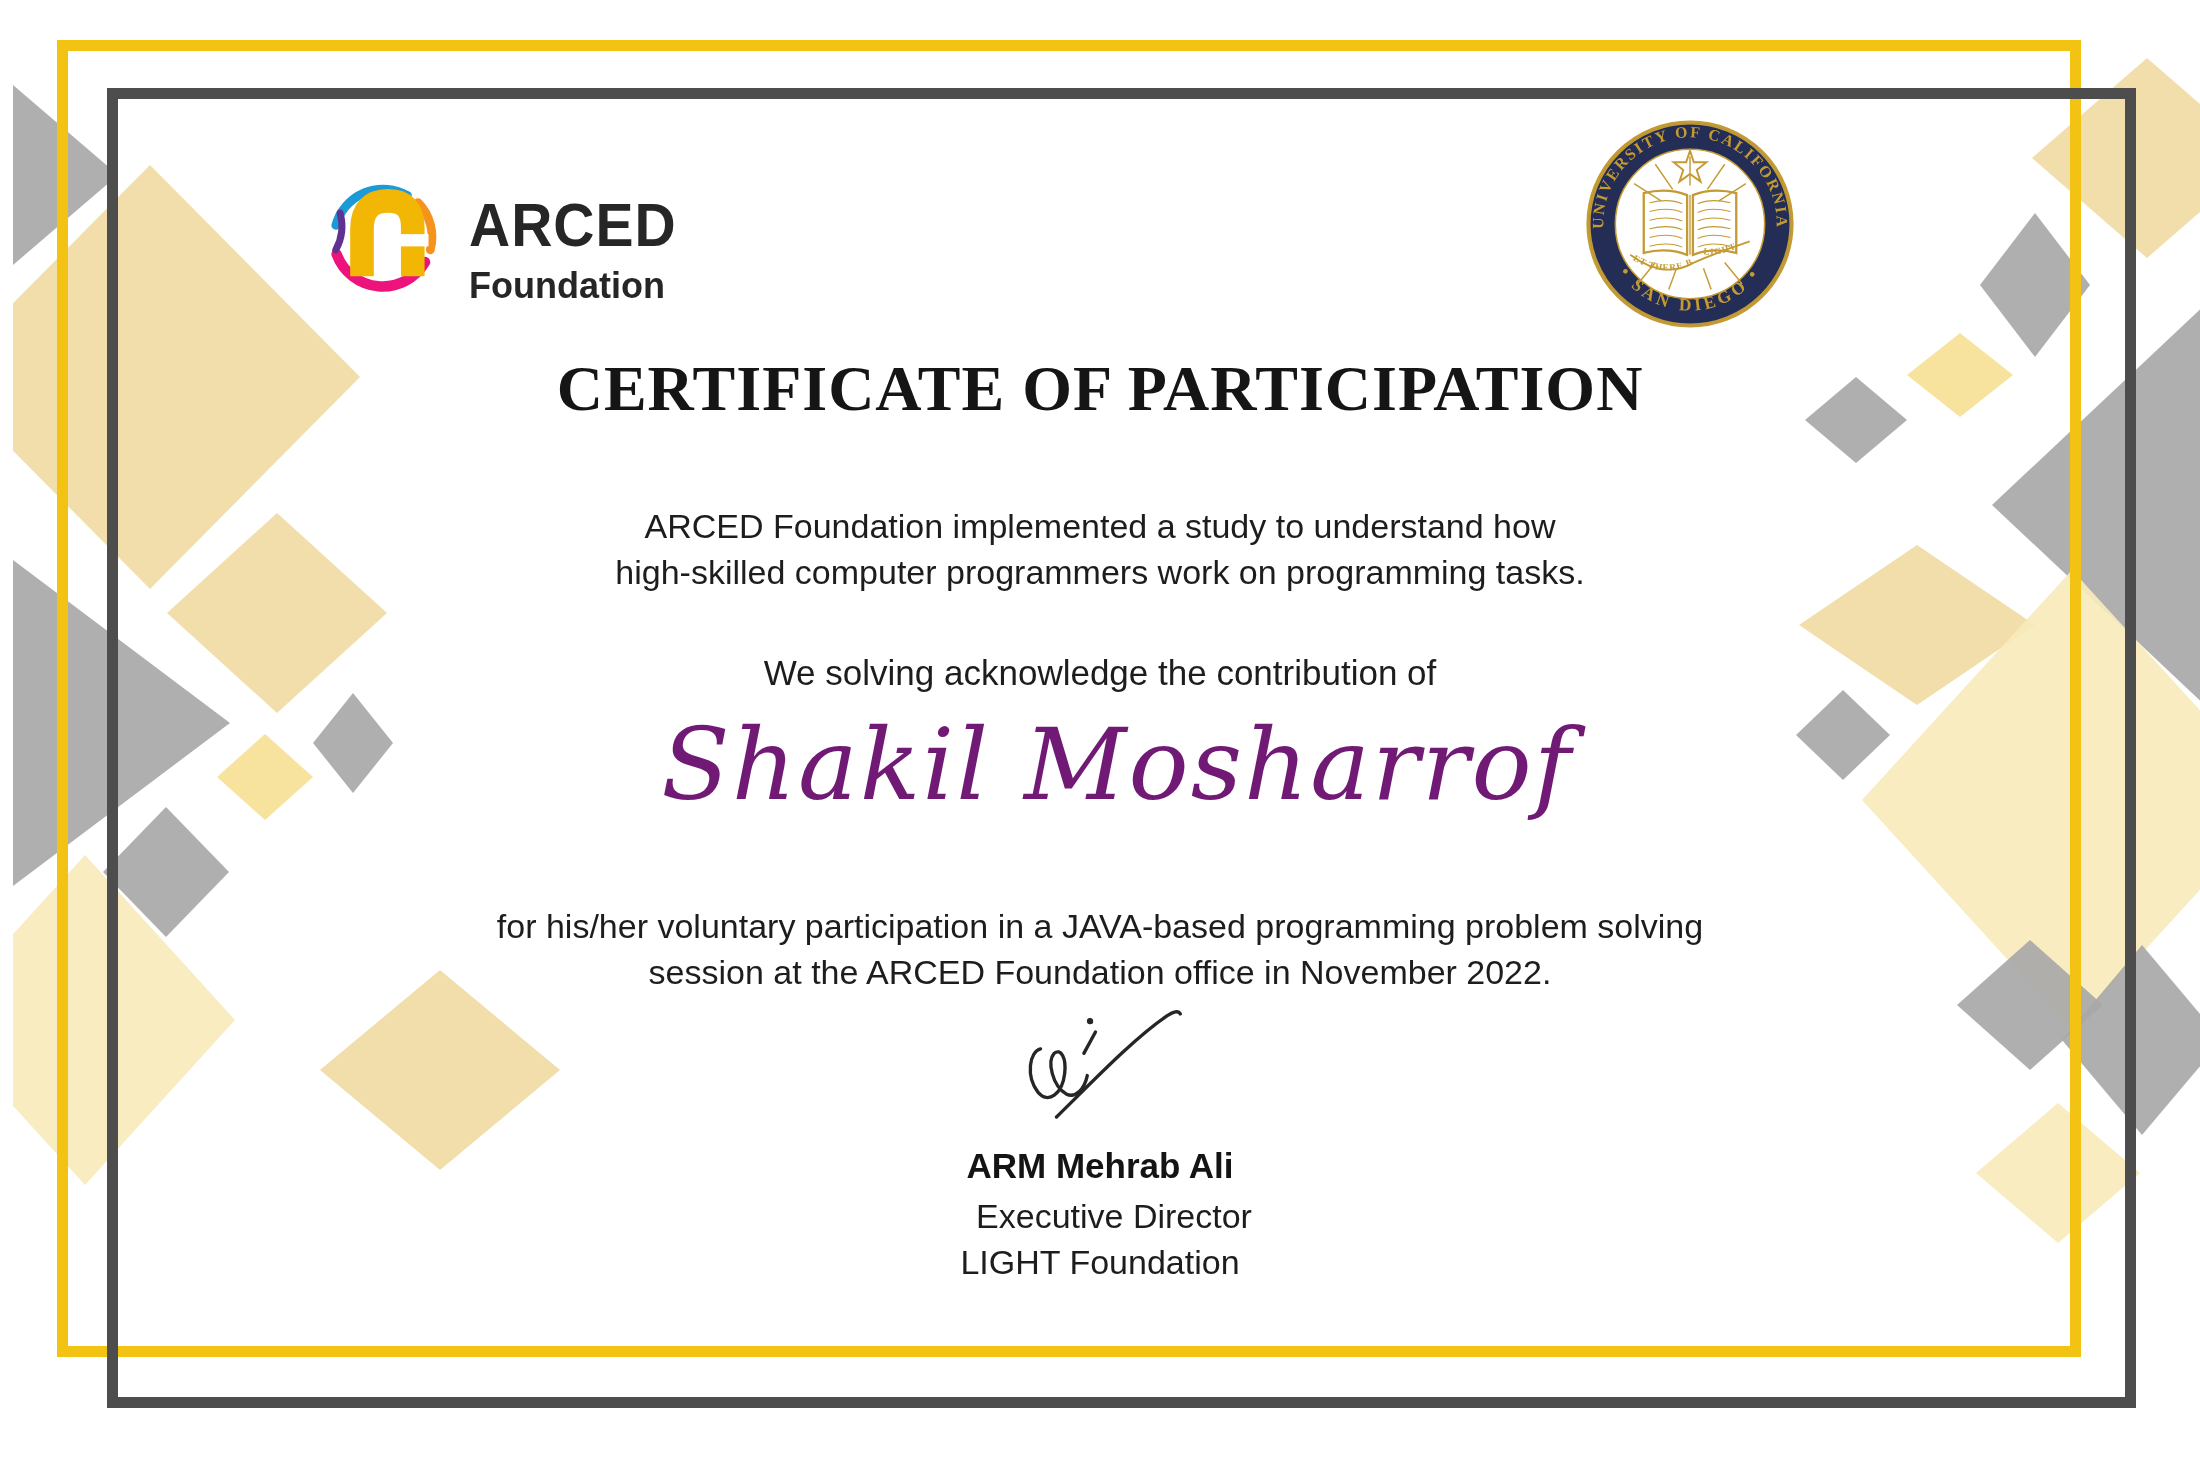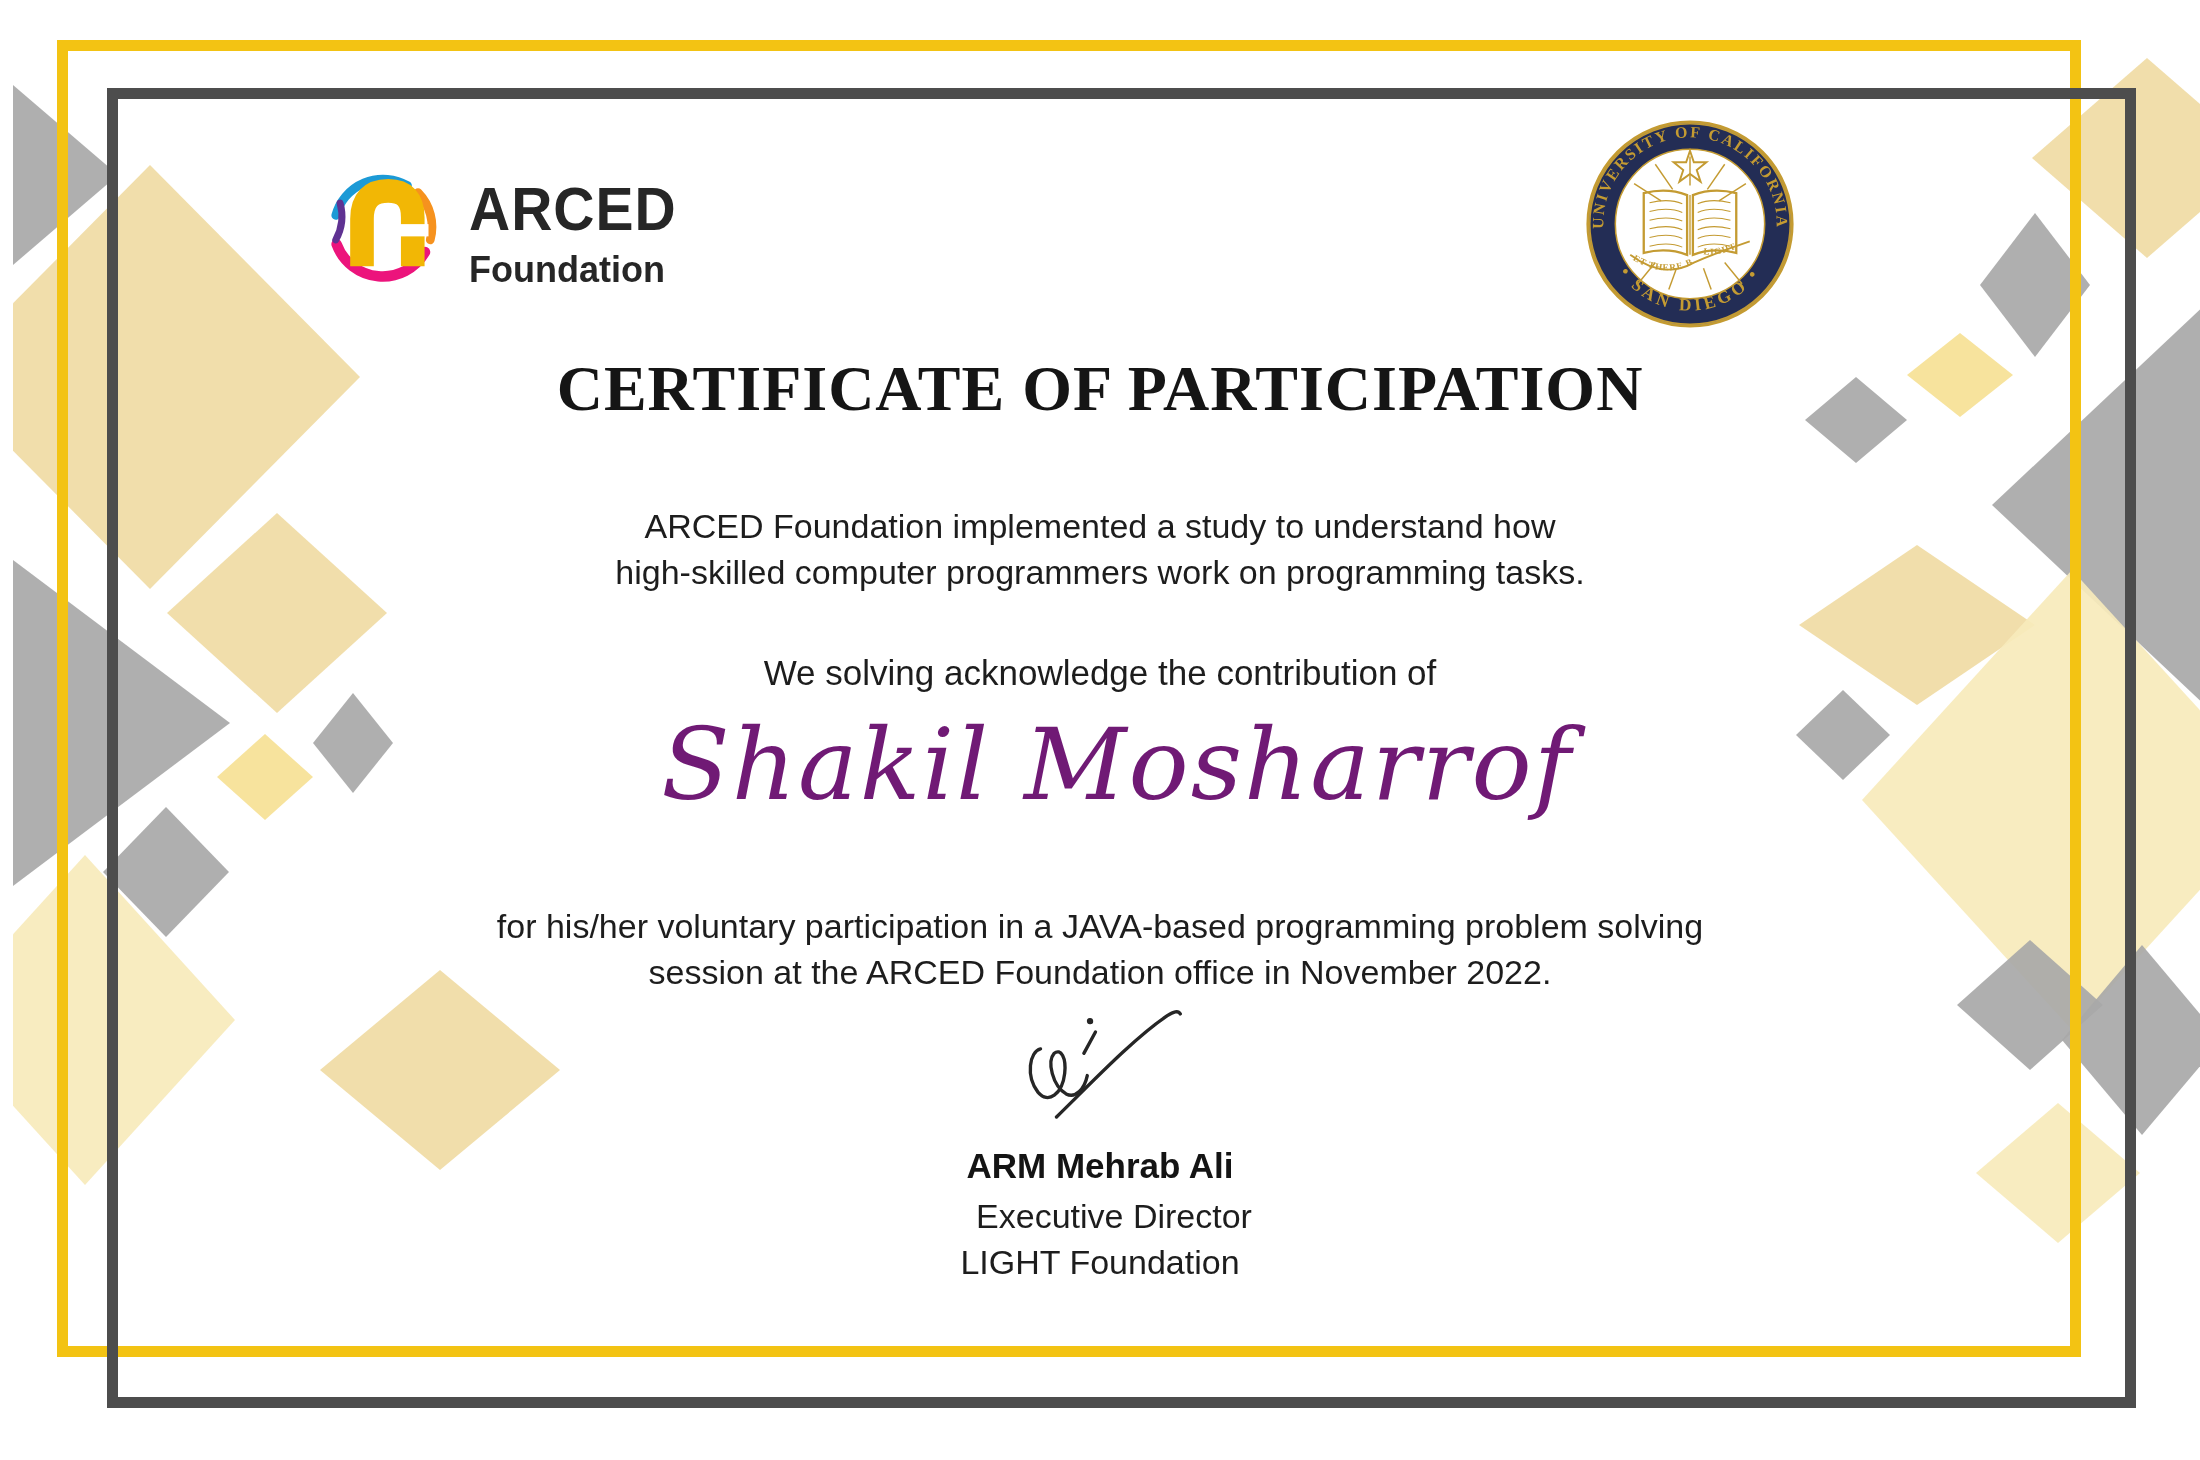--- a/index.html
+++ b/index.html
@@ -14,21 +14,21 @@
   .d-yel   {background:var(--diamond-yellow,#F6E195);}
   .d-gray  {background:var(--diamond-gray,#A8A8A8);}
 
   
   .frame{position:absolute;z-index:5;pointer-events:none;}
   #frame-yellow{left:57px;top:40px;width:2002px;height:1295px;border:11px solid var(--frame-yellow,#F3C313);}
   #frame-dark  {left:107px;top:88px;width:2007px;height:1298px;border:11px solid var(--frame-dark,#4D4D4D);}
 
   
   .content{position:absolute;z-index:10;}
-  #logo-group{left:313px;top:150px;display:flex;align-items:flex-start;}
+  #logo-group{left:313px;top:160px;display:flex;align-items:center;}
   #logo-words{margin-left:16px;}
   #logo-brand{font-size:57px;font-weight:bold;letter-spacing:1px;color:#262626;line-height:1;margin-top:31px;transform:scaleY(1.06);}
   #logo-sub  {font-size:36px;font-weight:bold;color:#262626;line-height:1;margin-top:14px;letter-spacing:0px;}
 
   #seal{left:1584px;top:118px;}
 
   .centered{left:0;width:2200px;text-align:center;}
   #title{top:352px;font-family:"Liberation Serif",serif;font-size:64px;font-weight:600;color:#151515;letter-spacing:1px;}
   #intro{top:503px;font-size:34px;line-height:46px;color:#1d1d1d;}
   #ack{top:653px;font-size:35px;color:#1d1d1d;}

